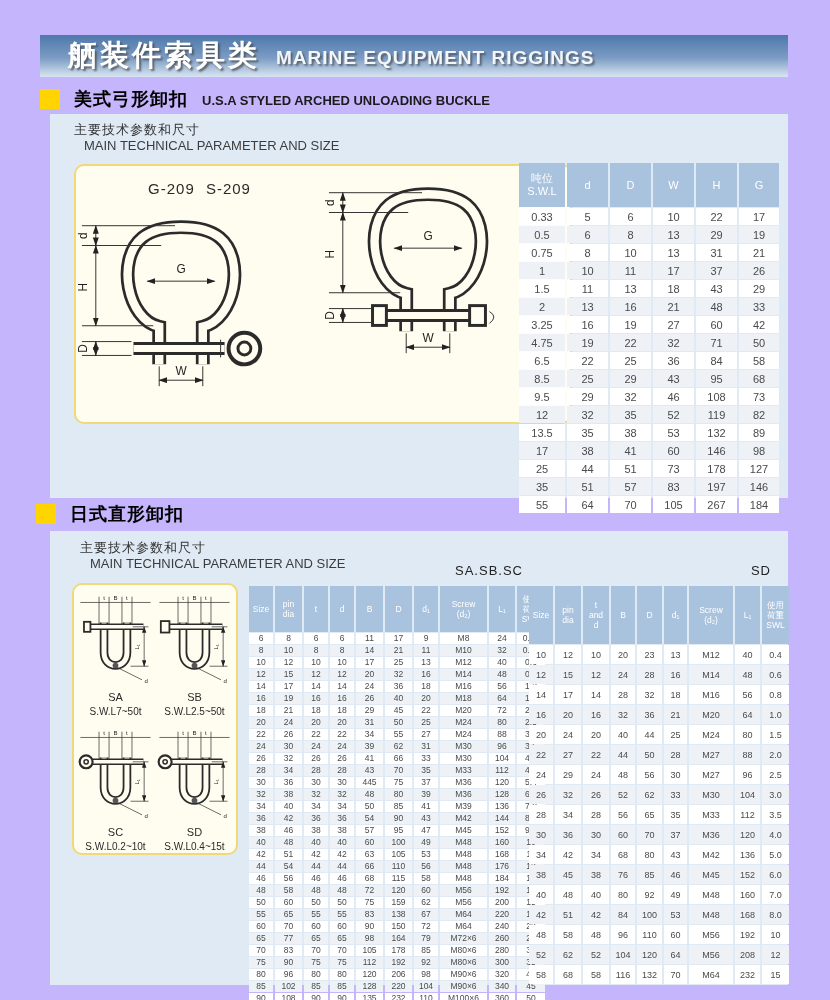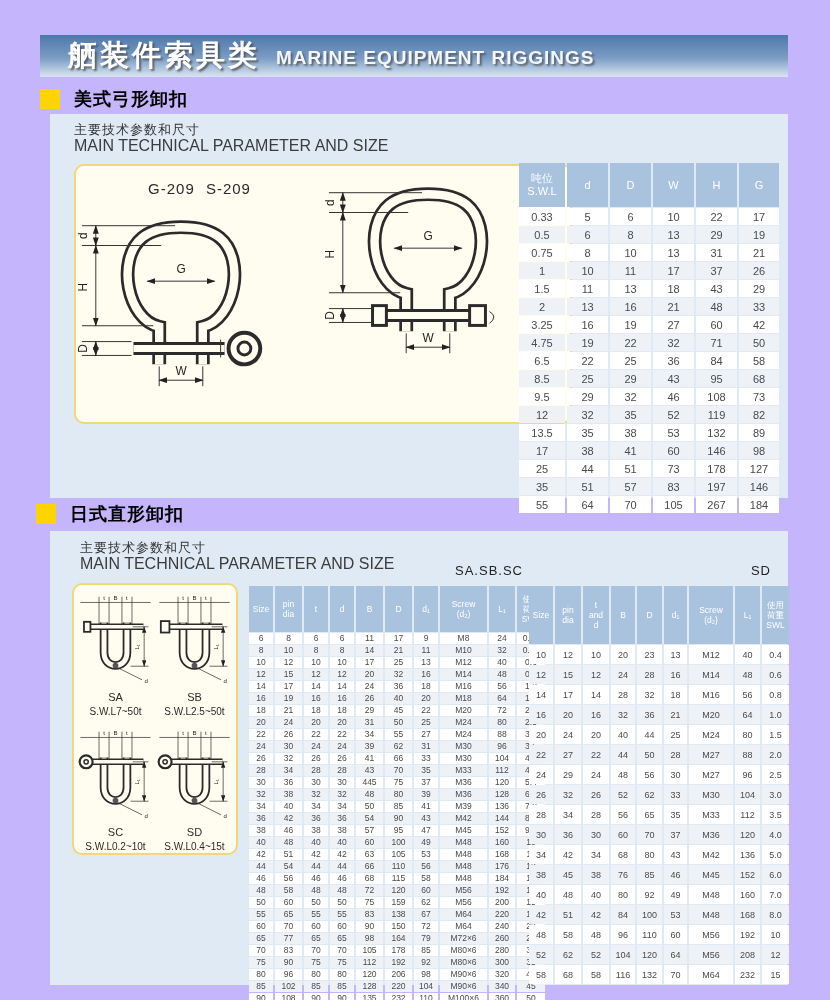--- a/index.html
+++ b/index.html
@@ -17,21 +17,21 @@
               text-shadow:2px 2px 2px rgba(70,70,70,.7);padding-top:4px;}
 
   
   .sec-title{display:flex;align-items:center;gap:14px;height:22px;}
   .bullet{width:20px;height:20px;background:#ffd401;flex:0 0 auto;}
   .sec-title .zh{font-size:18px;font-weight:bold;color:#000;letter-spacing:1px;}
   .sec-title .en{font-size:13px;font-weight:bold;color:#1b1b1b;padding-top:3px;}
 
   .panel{background:#dfeaf5;}
   .subtitle .zh{font-size:13px;color:#333;letter-spacing:1px;line-height:17px;}
-  .subtitle .en{font-size:16px;color:#3c3c3c;line-height:15px;}
+  .subtitle .en{font-size:13px;color:#3c3c3c;line-height:15px;margin-left:10px;}
 
   .diagbox{background:#fffdf0;border:2px solid #f1d87a;border-radius:10px;box-sizing:border-box;}
 
   
   table.tbl{border-collapse:separate;border-spacing:2px 1px;table-layout:fixed;}
   .tbl th{background:#a9c3de;color:#fff;font-weight:normal;white-space:pre-line;
           vertical-align:middle;text-align:center;padding:2px 0;}
   .tbl td{background:#fff;text-align:center;color:#4a4a4a;vertical-align:middle;
           overflow:hidden;white-space:nowrap;}
   .tbl tbody tr:nth-child(even) td{background:#eef2f7;}
@@ -74,20 +74,21 @@
   </svg>
 
   <div class="abs banner">
     <span class="zh">舾装件索具类</span>
     <span class="en">MARINE EQUIPMENT RIGGINGS</span>
   </div>
 
   <div class="abs sec-title" style="left:40px;top:88px;">
     <span class="bullet"></span>
     <span class="zh">美式弓形卸扣</span>
+    <span class="en">U.S.A STYLED ARCHED UNLOADING BUCKLE</span>
   </div>
 
   <div class="abs panel" style="left:50px;top:114px;width:738px;height:384px;"></div>
 
   <div class="abs subtitle" style="left:74px;top:121px;">
     <div class="zh">主要技术参数和尺寸</div>
     <div class="en">MAIN TECHNICAL PARAMETER AND SIZE</div>
   </div>
 
   <div class="abs diagbox" style="left:74px;top:164px;width:498px;height:260px;display:flex;">

